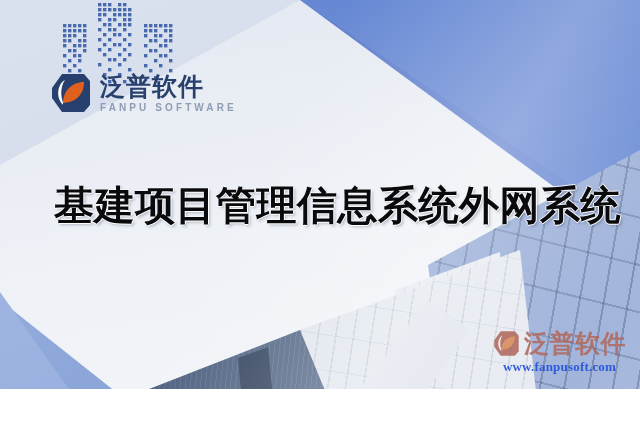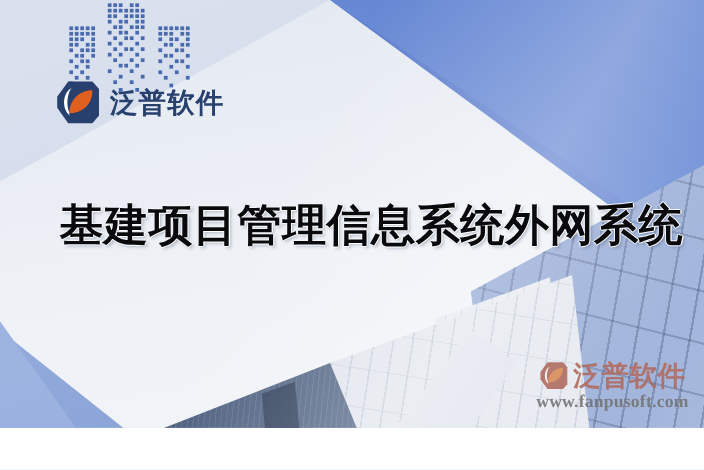--- a/index.html
+++ b/index.html
@@ -209,23 +209,23 @@
   .wm-cn {
     font-size: 25px;
     font-weight: 700;
     color: #b06a5e;
     letter-spacing: 0.5px;
     line-height: 1;
     font-family: "DejaVu Sans", "Liberation Sans", sans-serif;
   }
   .wm-url {
     margin-top: 2px;
-    font-size: 16px;
+    font-size: 13px;
     font-weight: 700;
-    color: #737373;
+    color: #1d4ed8;
     letter-spacing: 0.2px;
     font-family: "Liberation Serif", "DejaVu Serif", serif;
     text-align: center;
   }
 </style>
 </head>
 <body>
 
 <div id="banner">
 
@@ -393,20 +393,21 @@
     <span class="brand-mark">
       <svg viewBox="0 0 42 42" width="42" height="42" xmlns="http://www.w3.org/2000/svg">
         <path d="M12 2 L34 2 L40 9 L40 33 L34 40 L12 40 L2 26 L2 16 Z" fill="#27406e"></path>
         <path d="M15 8 C6 13 6 29 15 34 C10 27 10 15 15 8 Z" fill="#ffffff"></path>
         <path d="M34 10 C34 24 24 31 13 31 C13 19 22 10 34 10 Z" fill="#e0601f"></path>
         <path d="M13 31 C22 31 31 26 34 17 C32 27 24 34 13 36 Z" fill="#27406e"></path>
       </svg>
     </span>
     <span class="brand-words">
       <span class="brand-cn">泛普软件</span>
+      <span class="brand-en">FANPU SOFTWARE</span>
     </span>
   </div>
 
   <div class="headline">
     <span class="line">基建项目管理信息系统外网系统</span>
   </div>
 
   <div class="watermark">
     <span class="wm-row">
       <span class="wm-mark">

